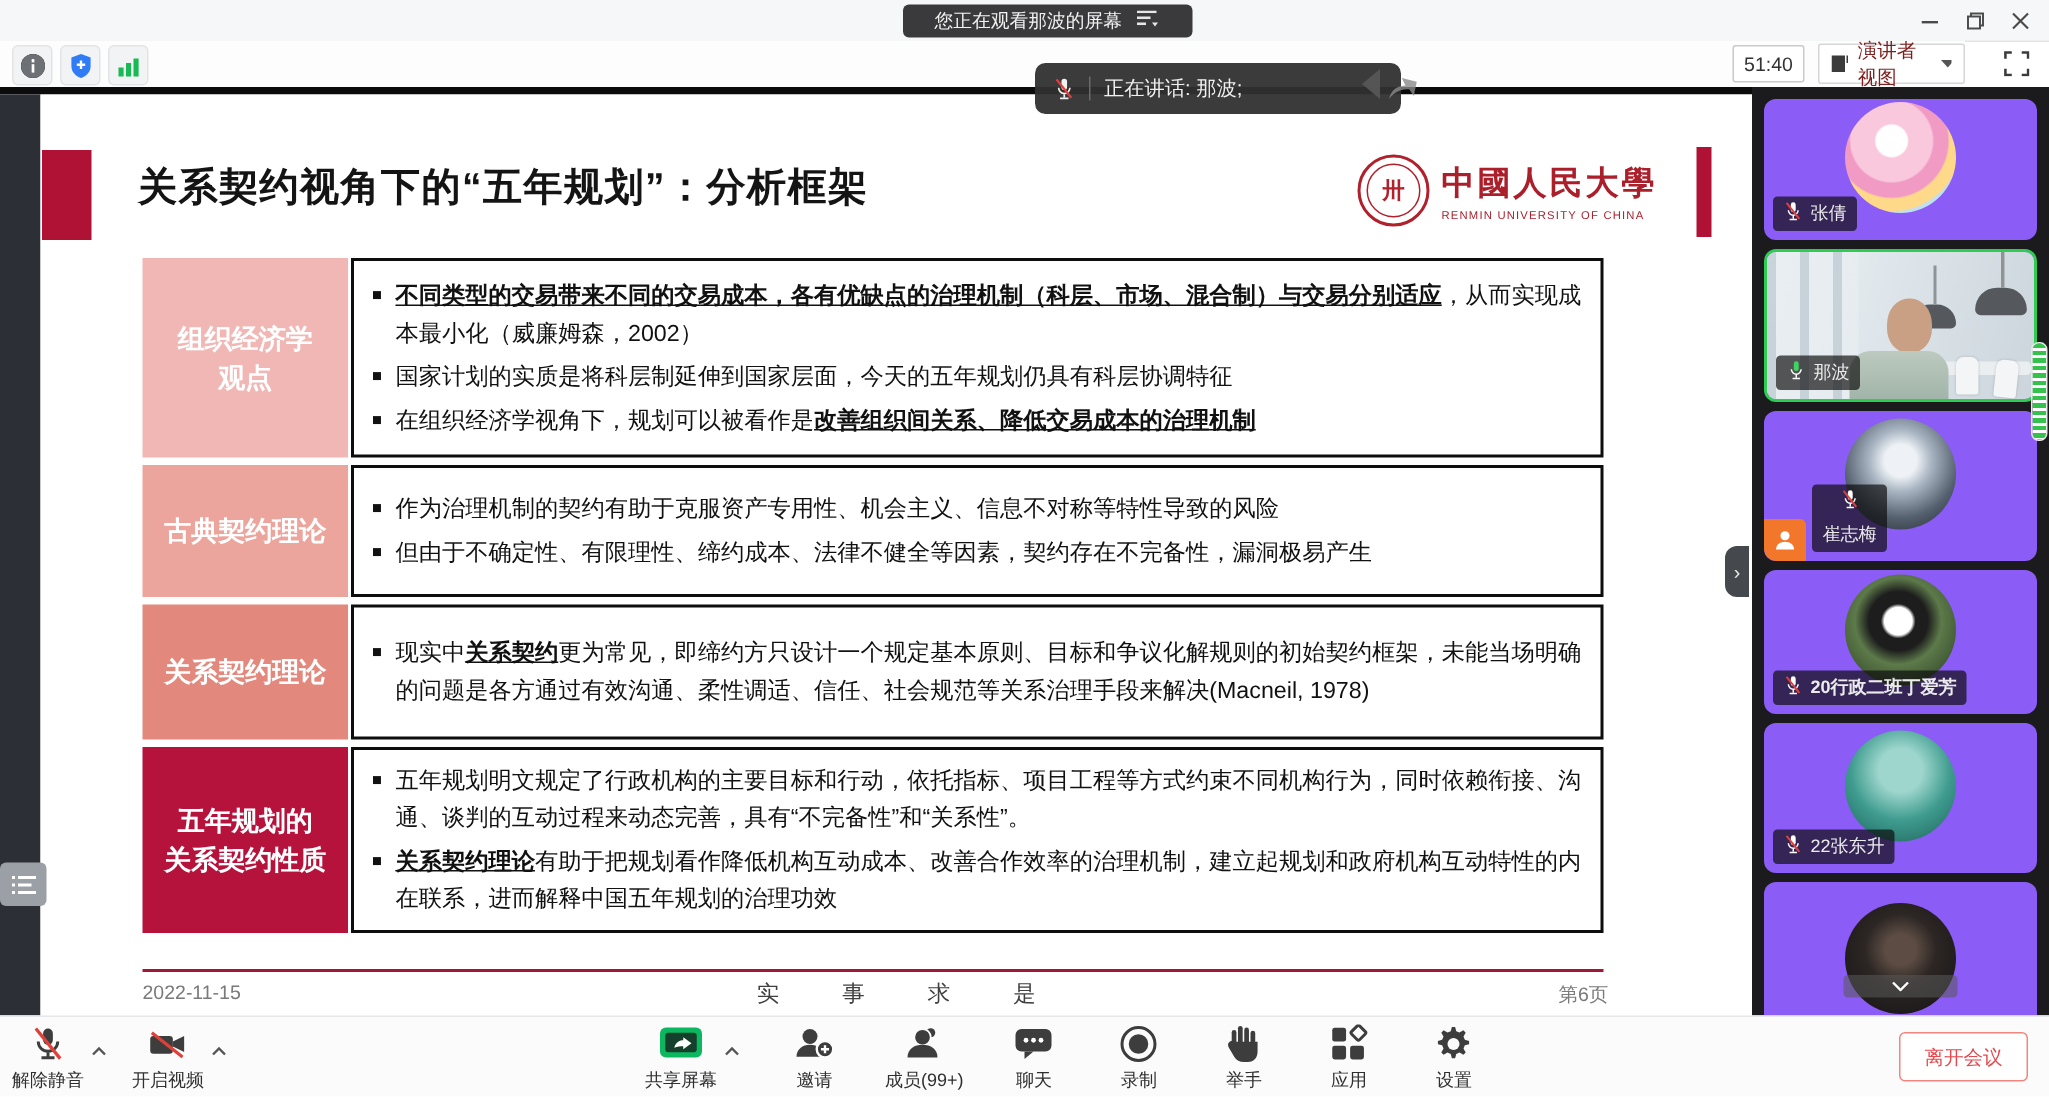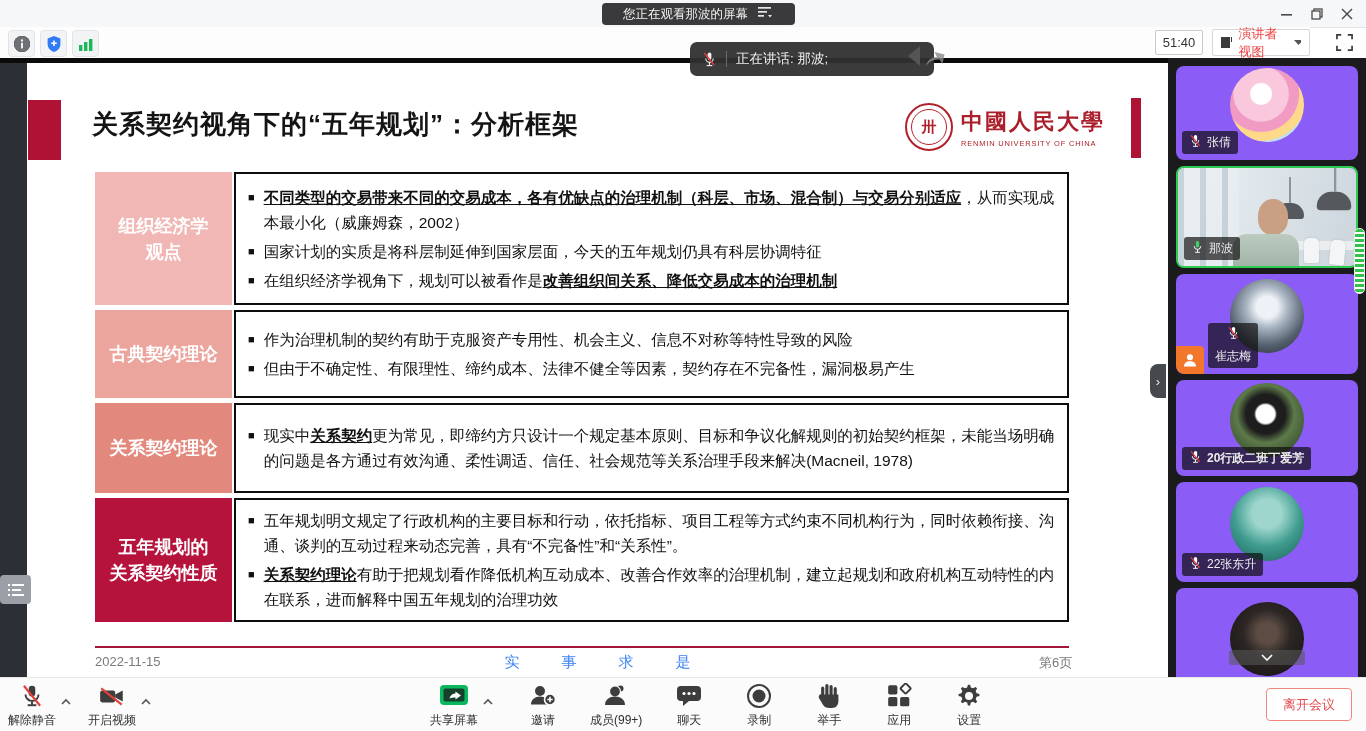--- a/index.html
+++ b/index.html
@@ -8,21 +8,21 @@
   
   .titlebar{position:absolute;left:0;top:0;width:1366px;height:27px;background:#f6f7f8;border-bottom:1px solid #e4e5e6;}
   .watch-pill{position:absolute;left:602px;top:3px;height:22px;background:#3a3a3c;border-radius:4px;display:flex;align-items:center;gap:10px;padding:0 21px;color:#f2f2f2;font-size:12.5px;}
   .win-controls{position:absolute;right:4px;top:0;height:27px;display:flex;align-items:center;}
   .win-btn{width:30px;height:25px;display:flex;align-items:center;justify-content:center;}
 
   
   .row2{position:absolute;left:0;top:27px;width:1310px;height:31px;background:#fdfdfd;}
   .chip{position:absolute;top:3px;width:25px;height:25px;background:#f2f3f4;border:1px solid #e3e4e6;border-radius:4px;display:flex;align-items:center;justify-content:center;}
   .timer-chip{position:absolute;left:1155px;top:3px;width:46px;height:23px;background:#fff;border:1px solid #c9cacc;border-radius:2px;display:flex;align-items:center;justify-content:center;font-size:13px;color:#333;}
-  .view-chip{position:absolute;left:1212px;top:2px;height:25px;background:#fff;border:1px solid #d6d7d9;border-radius:2px;display:flex;align-items:center;gap:6px;padding:0 8px;font-size:13px;color:#ef4444;}
+  .view-chip{position:absolute;left:1212px;top:2px;height:25px;background:#fff;border:1px solid #d6d7d9;border-radius:2px;display:flex;align-items:center;gap:6px;padding:0 8px;font-size:13px;color:#7f1d1d;}
   .fs-chip{position:absolute;left:1332px;top:3px;width:24px;height:24px;display:flex;align-items:center;justify-content:center;}
   .black-band{position:absolute;left:0;top:58px;width:1168px;height:5px;background:#0b0b0b;}
 
   
   .speak-pill{position:absolute;left:690px;top:42px;width:244px;height:34px;background:rgba(48,48,50,.95);border-radius:7px;display:flex;align-items:center;gap:9px;padding:0 12px;z-index:30;color:#f0f0f0;font-size:13.5px;box-sizing:border-box;}
   .speak-div{width:1px;height:16px;background:#6a6a6a;}
   .speak-arrows{position:absolute;right:-14px;top:2px;}
 
   
   .left-strip{position:absolute;left:0;top:63px;width:27px;height:614px;background:#2c3036;}
@@ -41,21 +41,21 @@
 
   .block-row{position:absolute;left:68px;width:974px;display:flex;}
   .block-label{width:137px;flex:none;color:#fff;font-size:18px;font-weight:600;display:flex;align-items:center;justify-content:center;text-align:center;line-height:26px;margin-right:2px;}
   .block-content{flex:1;border:2px solid #0d0d0d;background:#fff;display:flex;flex-direction:column;justify-content:center;padding:3px 12px 3px 8px;box-sizing:border-box;}
   .bullet{display:flex;margin:2px 0;}
   .bmark{font-size:11px;margin:6px 9px 0 4px;color:#111;flex:none;}
   .btext{flex:1;font-size:15.5px;line-height:25px;color:#111;}
   .bu{font-weight:bold;text-decoration:underline;}
   .red-line{position:absolute;left:68px;top:583px;width:974px;height:2px;}
   .footer-date{position:absolute;left:68px;top:591px;font-size:13px;color:#7a7a7a;}
-  .footer-motto{position:absolute;left:50%;top:590px;transform:translateX(calc(-50% + 21px));font-size:15px;color:#3b82f6;letter-spacing:42px;white-space:nowrap;}
+  .footer-motto{position:absolute;left:50%;top:590px;transform:translateX(calc(-50% + 21px));font-size:15px;color:#404040;letter-spacing:42px;white-space:nowrap;}
   .footer-page{position:absolute;left:1012px;top:591px;font-size:13px;color:#7a7a7a;}
 
   .collapse-tab{position:absolute;left:1150px;top:364px;width:16px;height:34px;background:#45494e;border-radius:8px 0 0 8px;display:flex;align-items:center;justify-content:center;color:#e8e8e8;font-size:13px;z-index:6;}
 
   
   .sidebar{position:absolute;left:1168px;top:58px;width:198px;height:619px;background:#1b1b1d;overflow:hidden;}
   .tile{position:absolute;left:8px;width:182px;background:#8b5cf6;border-radius:8px;overflow:hidden;box-sizing:border-box;}
   .tile.speaking{border:2px solid #2ecc52;}
   .av{position:absolute;left:50%;transform:translateX(-50%);border-radius:50%;}
   .av-anime-pink{background:radial-gradient(circle at 42% 35%,#ffffff 0 16%,#f9c8dc 18% 42%,#f09ac4 44% 58%,#ffd98a 60% 72%,#bfe0f2 74% 100%);}

